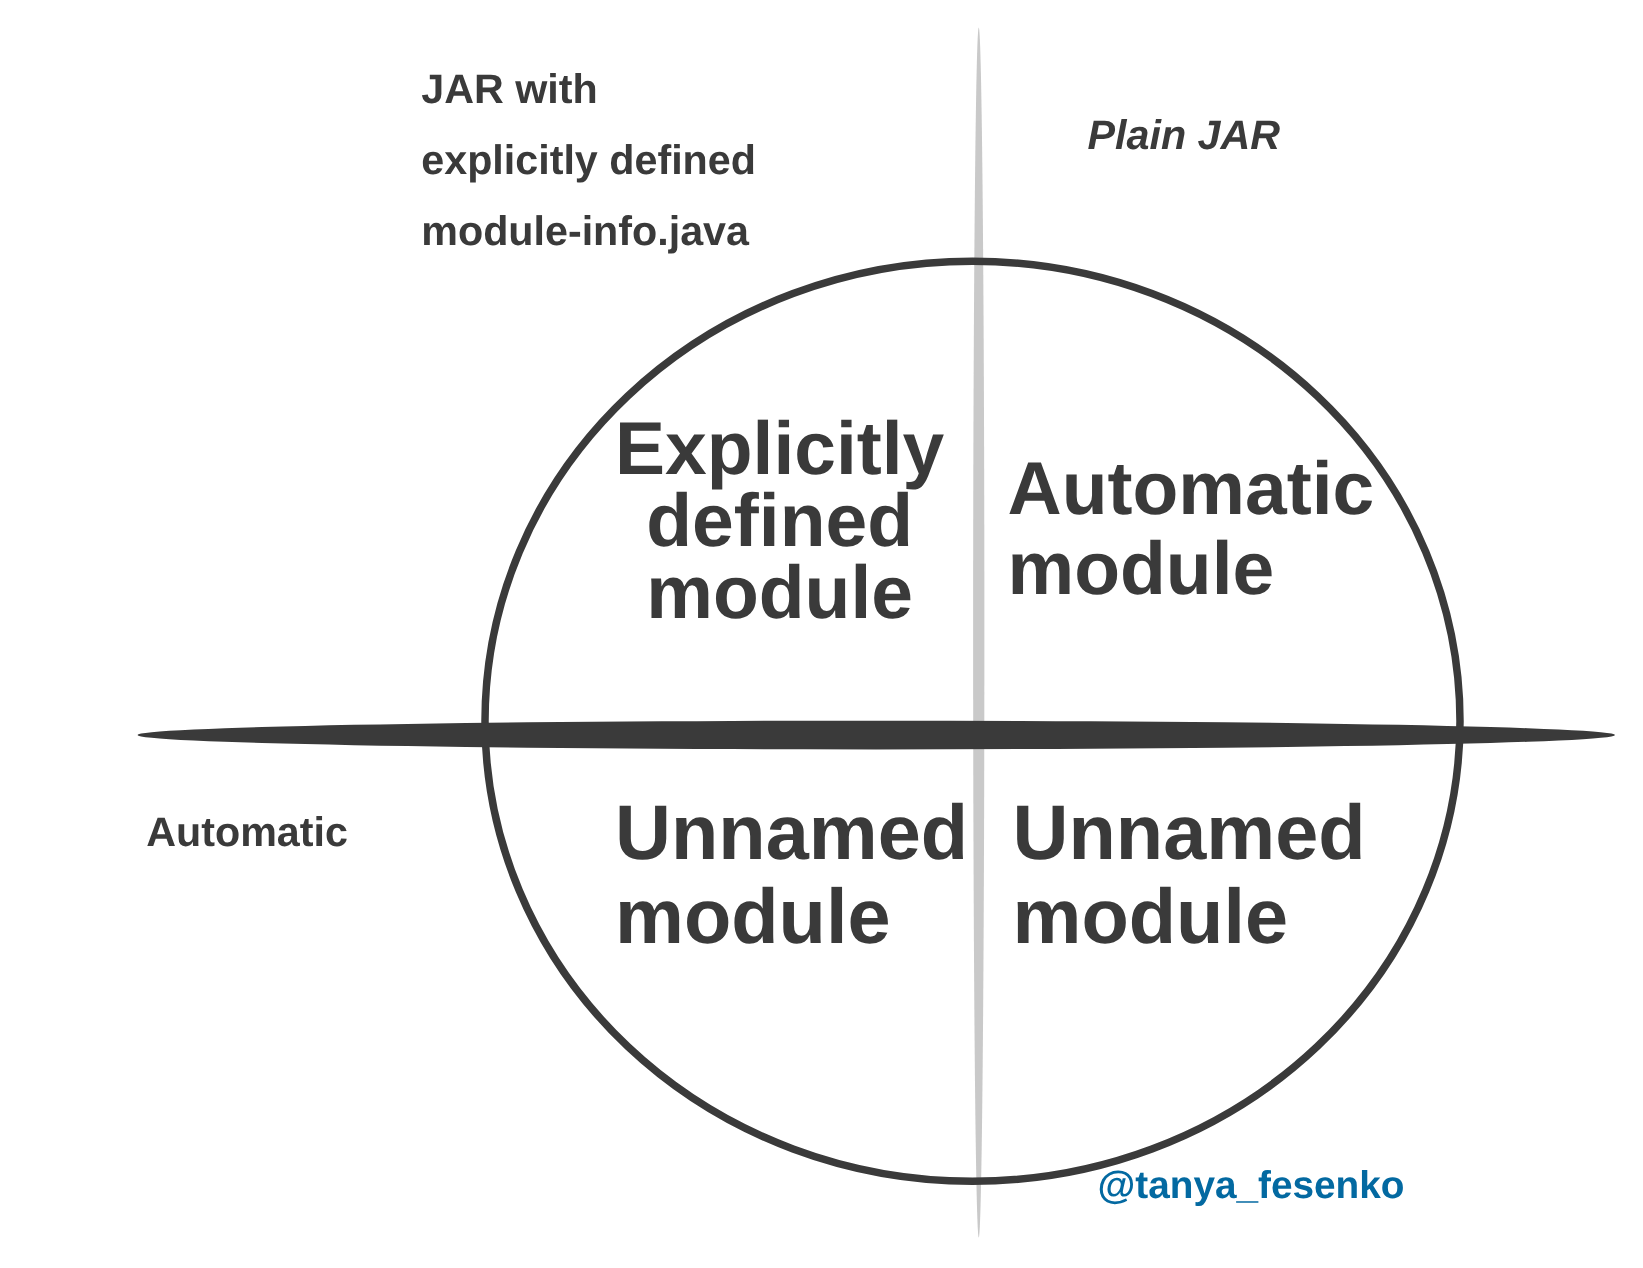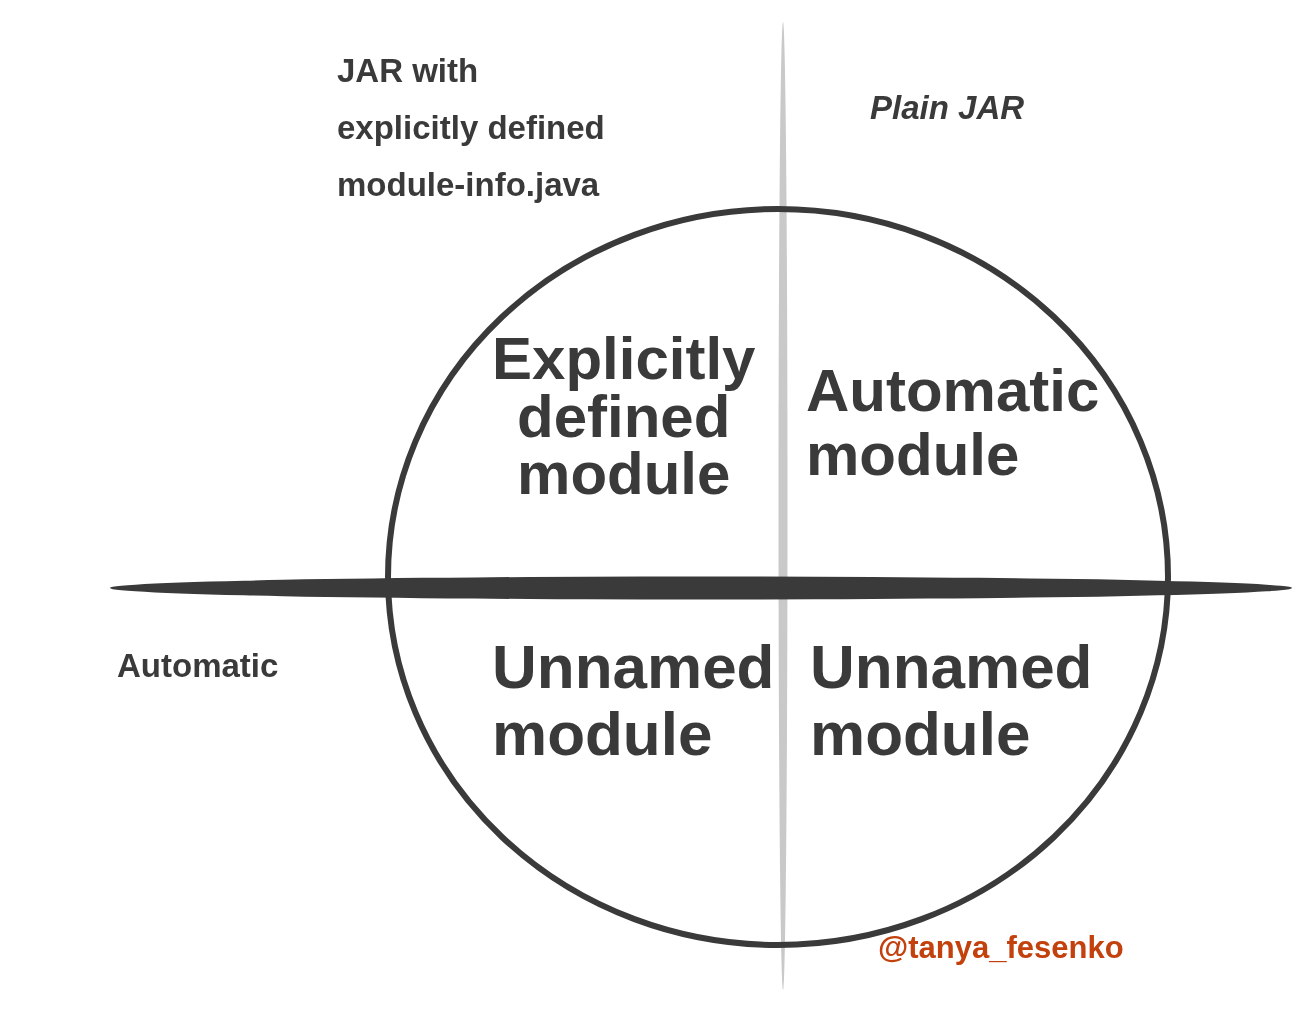--- a/index.html
+++ b/index.html
@@ -57,21 +57,21 @@
   #quad-top-right    { left: 806px; top: 345px; line-height: 1.06; margin-top: 14px; }
   #quad-bottom-left  { left: 492px; top: 634px; font-size: 62px; line-height: 1.08; }
   #quad-bottom-right { left: 810px; top: 634px; font-size: 62px; line-height: 1.08; }
 
   #watermark {
     position: absolute;
     left: 878px;
     top: 930px;
     font-weight: bold;
     font-size: 31px;
-    color: #c2410c;
+    color: #0369a1;
     white-space: nowrap;
   }
 </style>
 </head>
 <body>
 
 <div id="stage">
 
   <svg class="shapes" viewBox="0 0 1314 1014" aria-hidden="true">
 

